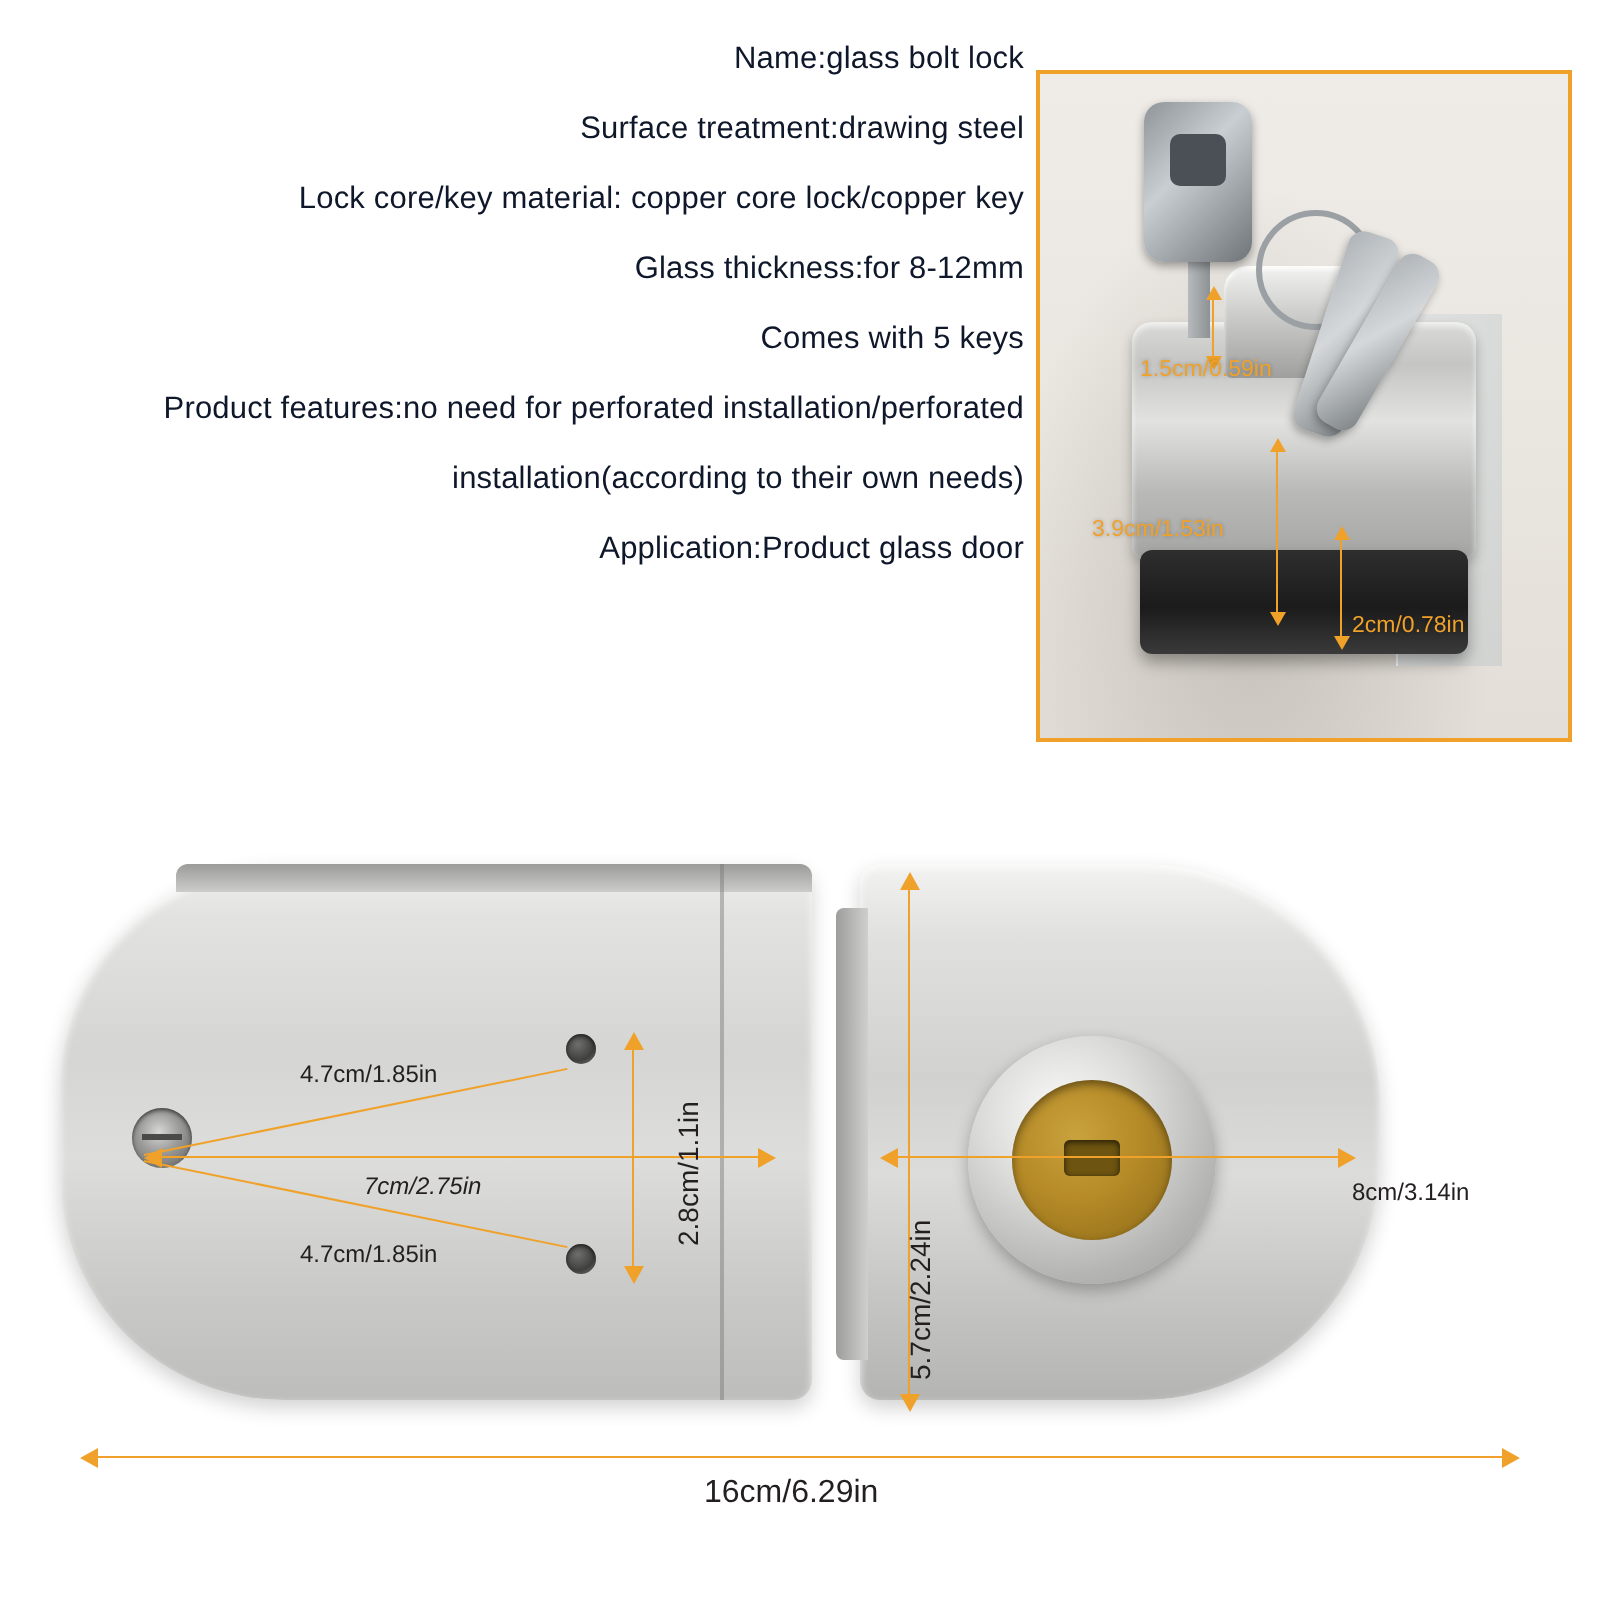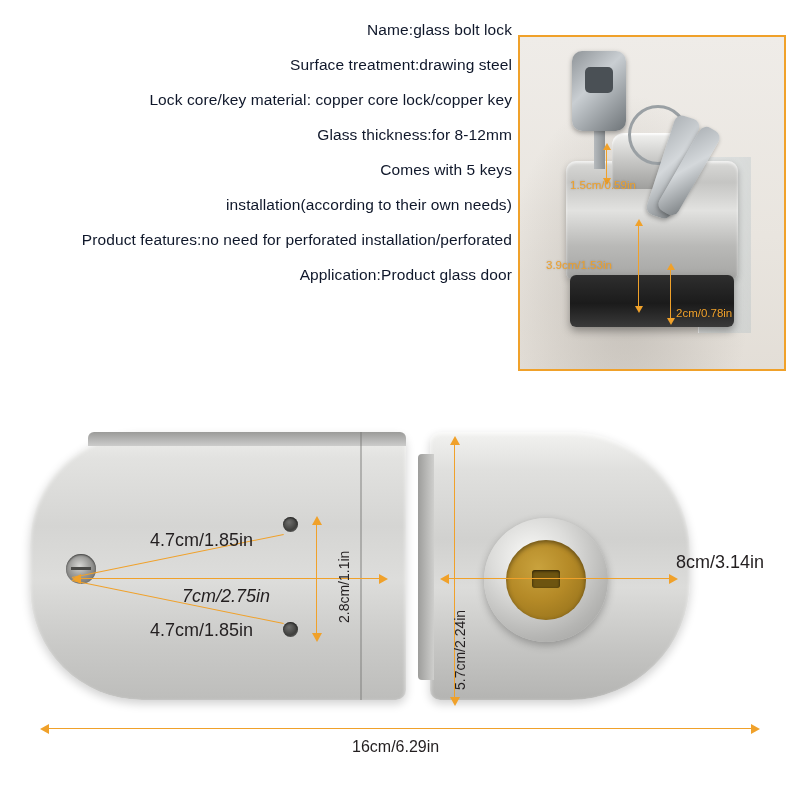--- a/index.html
+++ b/index.html
@@ -289,42 +289,42 @@
 
   .dim-diag {
     position: absolute;
     height: 0;
     border-top: 1.6px solid #f0a12a;
     transform-origin: left center;
   }
   .dim-label {
     position: absolute;
     color: #231f20;
-    font-size: 18px;
+    font-size: 12px;
     white-space: nowrap;
     background: transparent;
   }
   .dim-label.vert {
     transform: rotate(-90deg);
     transform-origin: left top;
   }
 </style>
 </head>
 <body>
 
 <div id="page">
 
   <div id="spec-list">
     <div class="spec-line">Name:glass bolt lock</div>
     <div class="spec-line">Surface treatment:drawing steel</div>
     <div class="spec-line">Lock core/key material: copper core lock/copper key</div>
     <div class="spec-line">Glass thickness:for 8-12mm</div>
     <div class="spec-line">Comes with 5 keys</div>
+    <div class="spec-line">Product features:no need for perforated installation/perforated</div>
     <div class="spec-line">installation(according to their own needs)</div>
-    <div class="spec-line">Product features:no need for perforated installation/perforated</div>
     <div class="spec-line">Application:Product glass door</div>
   </div>
 
   <div id="photo-panel">
     <div id="photo-bg"></div>
     <div id="photo-glass"></div>
     <div id="photo-lockbody"></div>
     <div id="photo-lockbase"></div>
     <div id="photo-knob"></div>
     <div id="photo-keyshaft"></div>
@@ -368,21 +368,21 @@
   <div class="dim-h" style="left:80px; top:578px; width:300px;"></div>
   <div class="dim-label" style="left:182px; top:586px;font-style:italic;">7cm/2.75in</div>
 
   <div class="dim-diag" style="left:72px; top:580px; width:216px; transform: rotate(11.5deg);"></div>
   <div class="dim-label" style="left:150px; top:620px;">4.7cm/1.85in</div>
 
   <div class="dim-v" style="left:316px; top:524px; height:110px;"></div>
   <div class="dim-label vert" style="left:336px; top:623px; font-size:14px;">2.8cm/1.1in</div>
 
   <div class="dim-h" style="left:448px; top:578px; width:222px;"></div>
-  <div class="dim-label" style="left:676px; top:552px;">8cm/3.14in</div>
+  <div class="dim-label" style="left:676px; top:589px;">8cm/3.14in</div>
 
   <div class="dim-v" style="left:454px; top:444px; height:254px;"></div>
   <div class="dim-label vert" style="left:452px; top:690px; font-size:14px;">5.7cm/2.24in</div>
 
   <div class="dim-h" style="left:48px; top:728px; width:704px;"></div>
   <div class="dim-label" style="left:352px; top:738px; font-size:16px;">16cm/6.29in</div>
 
 </div>
 
 </body></html>

